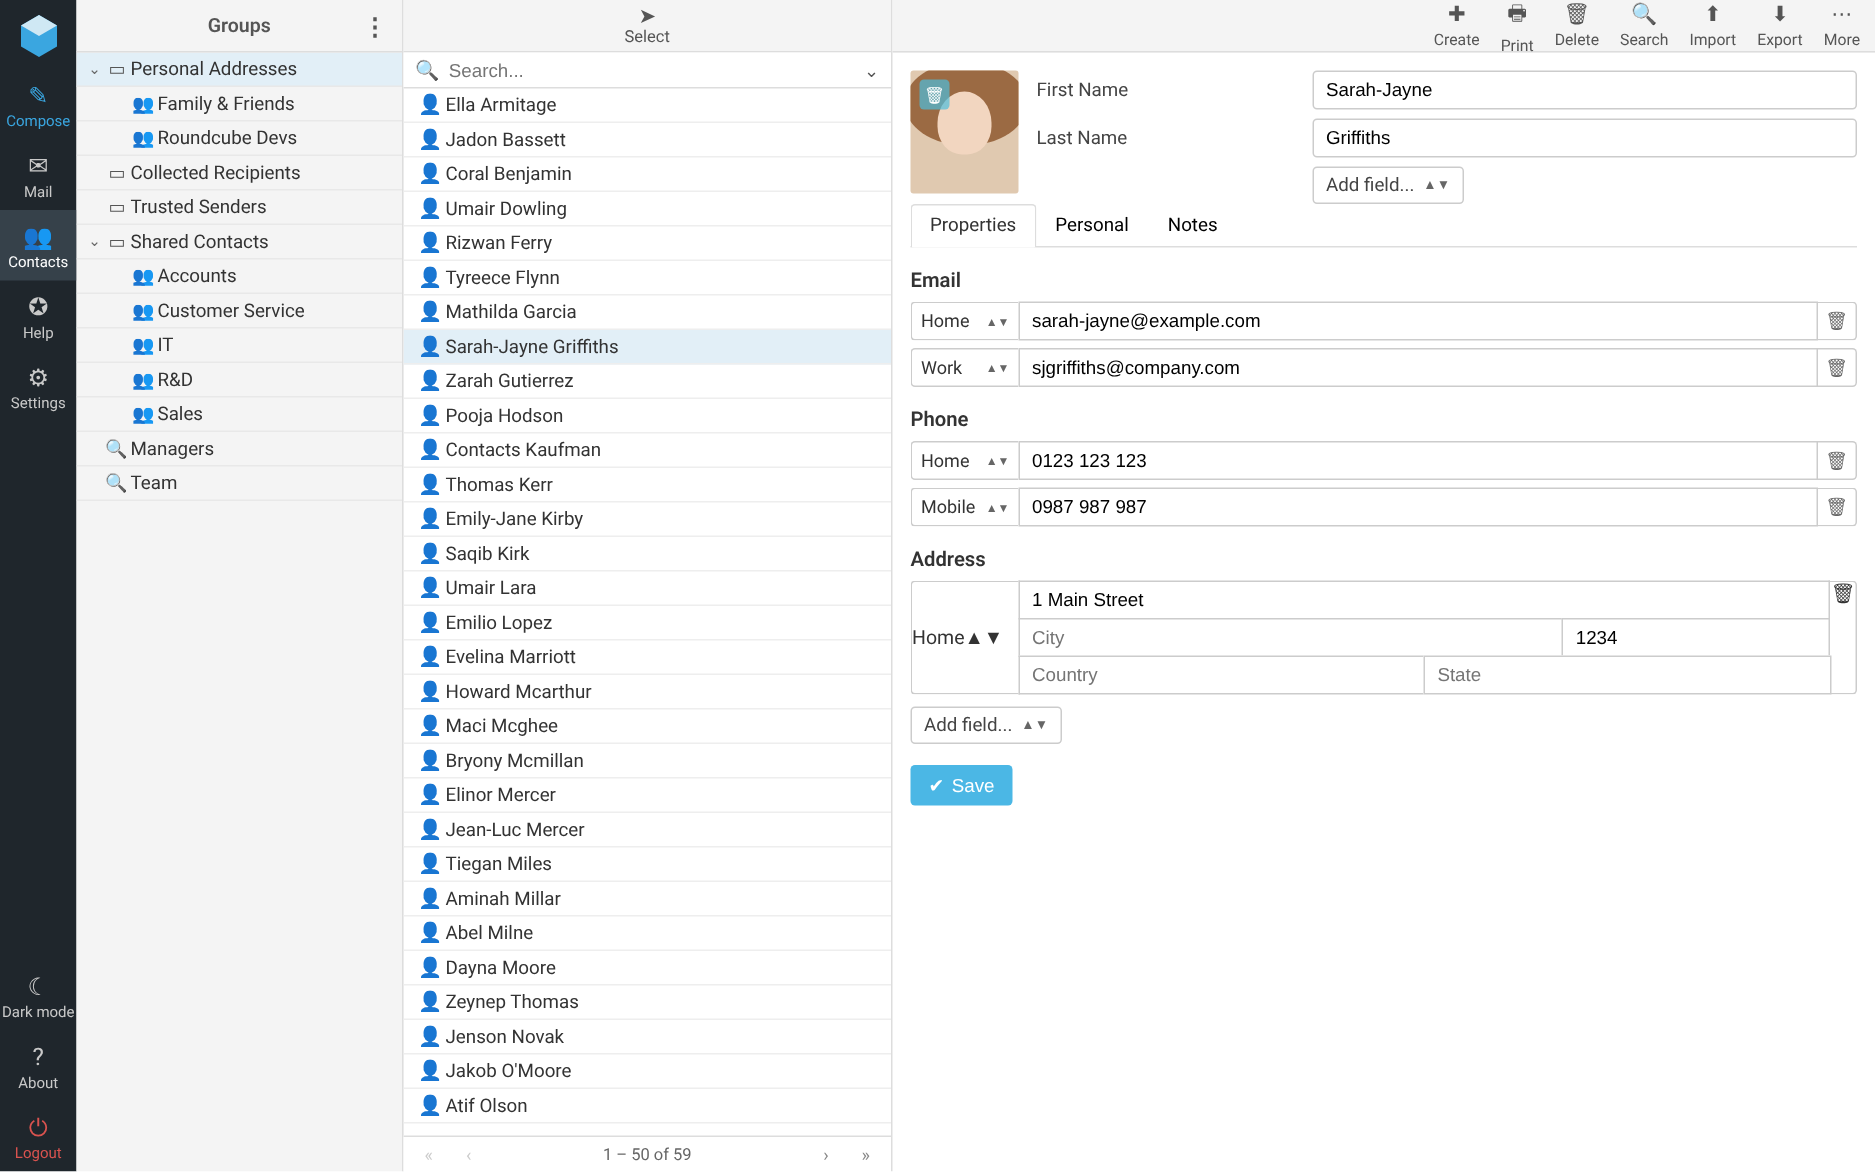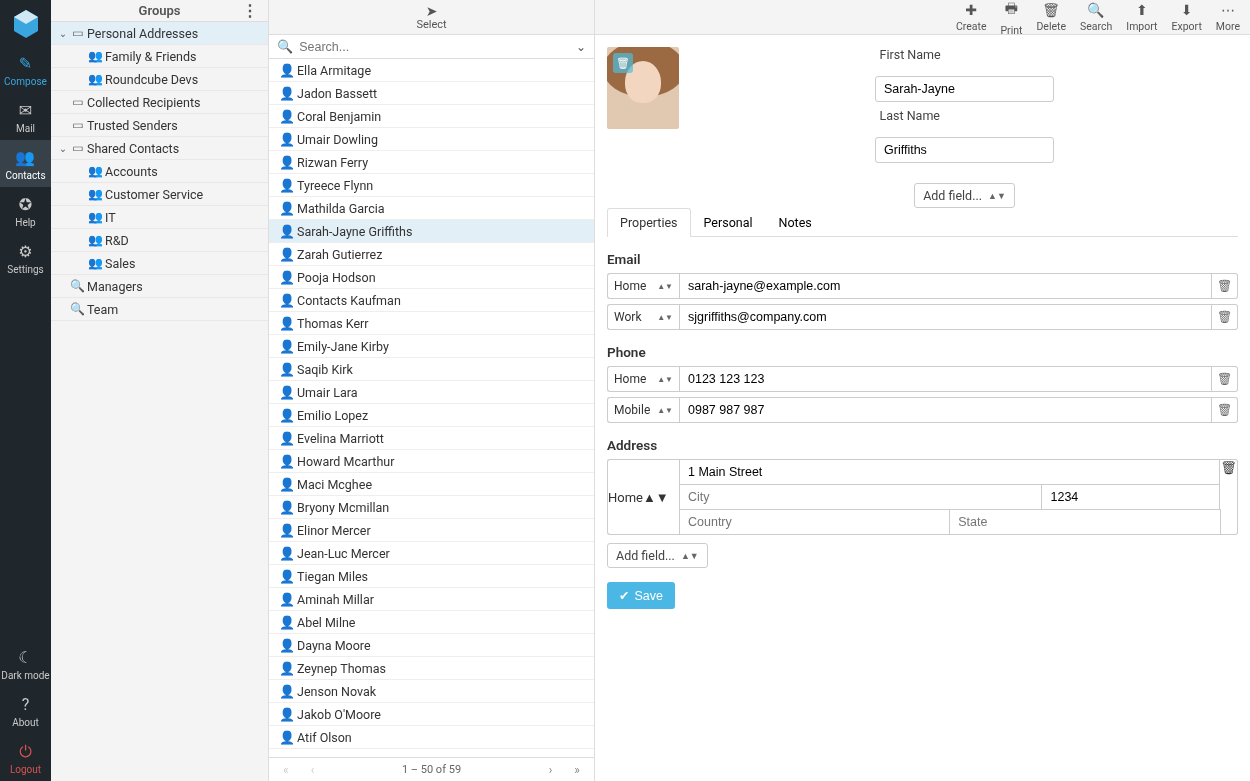--- a/index.html
+++ b/index.html
@@ -8,21 +8,21 @@
 .taskbar { width: 51px; background: #1f262c; display: flex; flex-direction: column; align-items: center; padding-top: 8px; color: #c9c9c9; font-size: 10px; }
 .taskbar .logo { width: 32px; height: 32px; margin-bottom: 6px; }
 .taskbar .titem { display: flex; flex-direction: column; align-items: center; padding: 8px 0 6px; width: 100%; cursor: pointer; }
 .taskbar .titem.active { background: #36414a; color: #fff; }
 .taskbar .titem.compose { color: #3aa6e0; }
 .taskbar .titem.logout { color: #d9534f; }
 .taskbar .ticon { font-size: 16px; margin-bottom: 3px; }
 .taskbar .spacer { flex: 1; }
 .col { display: flex; flex-direction: column; border-right: 1px solid #ddd; }
 .groups-col { width: 218px; background: #f4f4f4; }
-.groups-col .hdr { display: flex; align-items: center; justify-content: center; height: 22px; border-bottom: 1px solid #ddd; position: relative; font-weight: 600; font-size: 13px; color: #555; }
+.groups-col .hdr { display: flex; align-items: center; justify-content: center; height: 35px; border-bottom: 1px solid #ddd; position: relative; font-weight: 600; font-size: 13px; color: #555; }
 .groups-col .hdr .menu { position: absolute; right: 10px; color: #555; font-size: 16px; }
 .tree { overflow-y: auto; font-size: 12.5px; color: #333; }
 .tree .node { display: flex; align-items: center; height: 23px; padding: 0 8px 0 6px; cursor: pointer; border-bottom: 1px solid #e8e8e8; }
 .tree .node.selected { background: #e2eff7; }
 .tree .node .arrow { width: 12px; display: inline-flex; justify-content: center; color: #666; font-size: 10px; }
 .tree .node .icon { width: 18px; display: inline-flex; justify-content: center; color: #555; font-size: 12px; }
 .tree .node.level1 { padding-left: 24px; }
 .contacts-col { width: 326px; }
 .contacts-col .toolbar { height: 35px; display: flex; flex-direction: column; align-items: center; justify-content: center; border-bottom: 1px solid #ddd; background: #f4f4f4; color: #555; font-size: 11px; }
 .contacts-col .toolbar .ticon2 { font-size: 14px; line-height: 1; }
@@ -41,21 +41,21 @@
 .detail-col .toolbar2 { height: 35px; border-bottom: 1px solid #ddd; background: #f4f4f4; display: flex; justify-content: flex-end; align-items: center; padding: 0 10px; gap: 14px; }
 .toolbar2 .tb { display: flex; flex-direction: column; align-items: center; font-size: 10.5px; color: #555; cursor: pointer; }
 .toolbar2 .tb .ticon3 { font-size: 14px; margin-bottom: 2px; }
 .detail-body { flex: 1; overflow-y: auto; padding: 12px 12px 12px 12px; }
 .dh { display: flex; gap: 12px; }
 .avatar { width: 72px; height: 82px; background: #e0c9b0; border-radius: 2px; position: relative; overflow: hidden; }
 .avatar .face { position: absolute; left: 18px; top: 14px; width: 36px; height: 42px; background: #f2d6c0; border-radius: 50% 50% 45% 45%; }
 .avatar .hair { position: absolute; left: -4px; top: -6px; width: 82px; height: 56px; background: #9b6a43; border-radius: 50%; }
 .avatar .del { position: absolute; left: 6px; top: 6px; width: 20px; height: 20px; background: rgba(78,189,220,0.7); border-radius: 3px; display: flex; align-items: center; justify-content: center; color: #fff; font-size: 11px; }
 .fields { flex: 1; display: flex; flex-direction: column; gap: 6px; }
-.frow { display: flex; align-items: center; gap: 14px; flex-direction: column; }
+.frow { display: flex; align-items: center; gap: 14px; }
 .frow .lbl { width: 170px; font-size: 12.5px; color: #444; }
 .frow input.val { flex: 1; border: 1px solid #ccc; border-radius: 3px; padding: 5px 8px; font-size: 12.5px; }
 .addf { display: inline-flex; align-items: center; border: 1px solid #ccc; border-radius: 3px; padding: 4px 8px; font-size: 12.5px; color: #444; cursor: pointer; gap: 6px; background: #fff; }
 .addf .ud { font-size: 9px; color: #666; }
 .tabs { display: flex; border-bottom: 1px solid #ddd; }
 .tabs .tab { padding: 6px 12px; font-size: 12.5px; cursor: pointer; border: 1px solid transparent; border-bottom: none; border-radius: 3px 3px 0 0; }
 .tabs .tab.active { border-color: #ddd; background: #fff; color: #333; margin-bottom: -1px; }
 .tabs .tab.inactive { color: #000000; }
 .sect { margin-top: 14px; }
 .sect h4 { font-size: 13.5px; font-weight: 600; color: #333; margin-bottom: 6px; }

